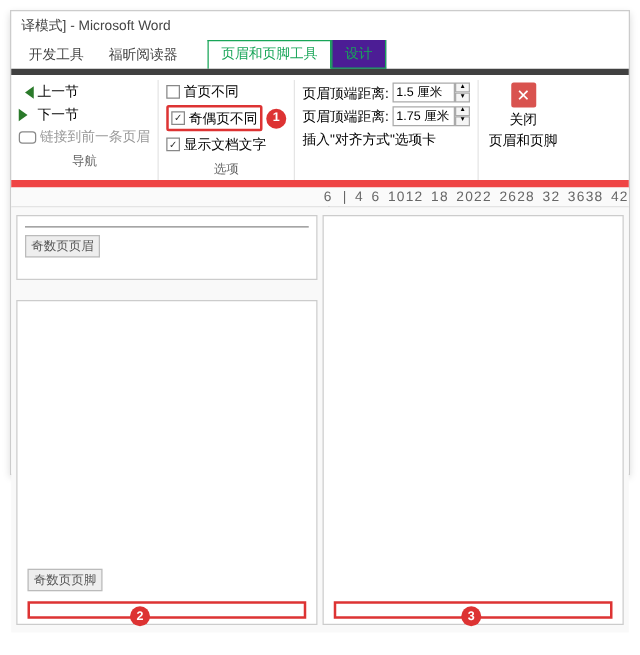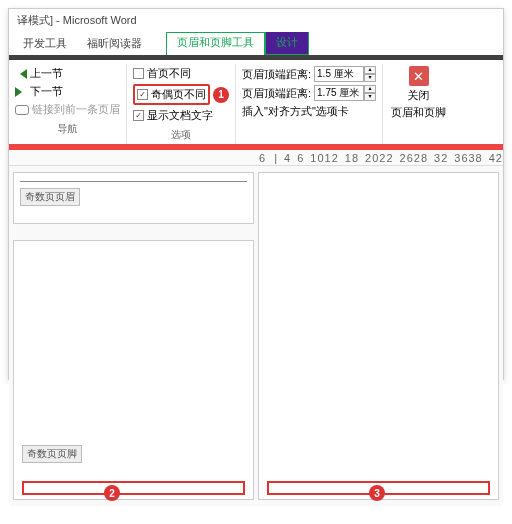--- a/index.html
+++ b/index.html
@@ -26,21 +26,21 @@
 .sbtn{width:12px;height:8px;border:1px solid #aaa;font-size:6px;text-align:center;line-height:5px;background:#f5f5f5}
 .close{display:flex;flex-direction:column;align-items:center;padding:2px 6px;gap:2px}
 .xb{width:20px;height:20px;background:#d9534f;color:#fff;display:flex;align-items:center;justify-content:center;font-size:13px;border-radius:2px}
 .ruler{height:16px;background:#fafafa;border-bottom:1px solid #ddd;font-size:9px;color:#666;padding-left:250px;letter-spacing:1px;display:flex;align-items:center;gap:6px;overflow:hidden}
 .ruler span{display:inline-block}
 .pages{display:flex;gap:4px;padding:6px 4px;height:340px;background:#f9f9f9}
 .pcol{flex:1;display:flex;flex-direction:column;gap:16px}
 .phd{flex:0 0 52px;border:1px solid #ccc;background:#fff;padding:6px;position:relative}
 .pbd{flex:1;border:1px solid #ccc;background:#fff;position:relative;padding:6px}
 .tag{display:inline-block;background:#eee;border:1px solid #bbb;padding:1px 4px;font-size:10px;color:#555}
-.pbd .tag{position:absolute;bottom:36px;left:8px}
+.pbd .tag{position:absolute;bottom:26px;left:8px}
 .ft{position:absolute;bottom:4px;left:8px;right:8px;height:14px;border:2px solid #d33}
 .pbd .num{position:absolute;bottom:-2px}
 .hr{border-top:1px solid #888;margin:2px 0 6px}
 .dim{color:#999}
 </style>
 </head>
 <body>
 
 <div class="win">
  <div class="title">译模式] - Microsoft Word</div>

